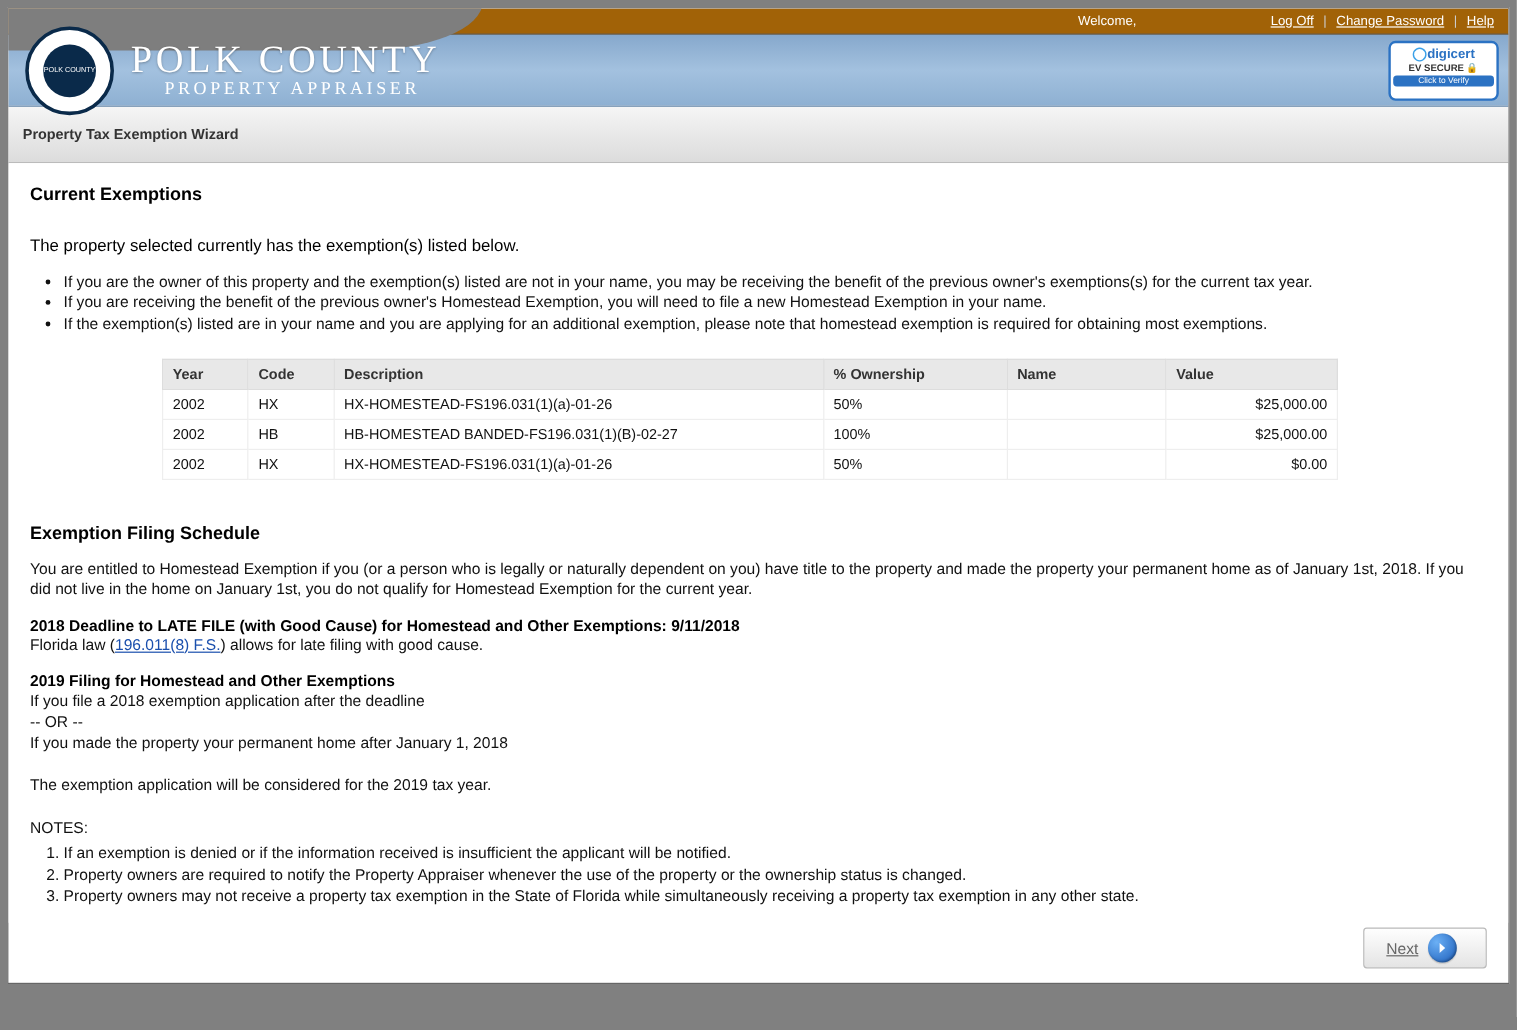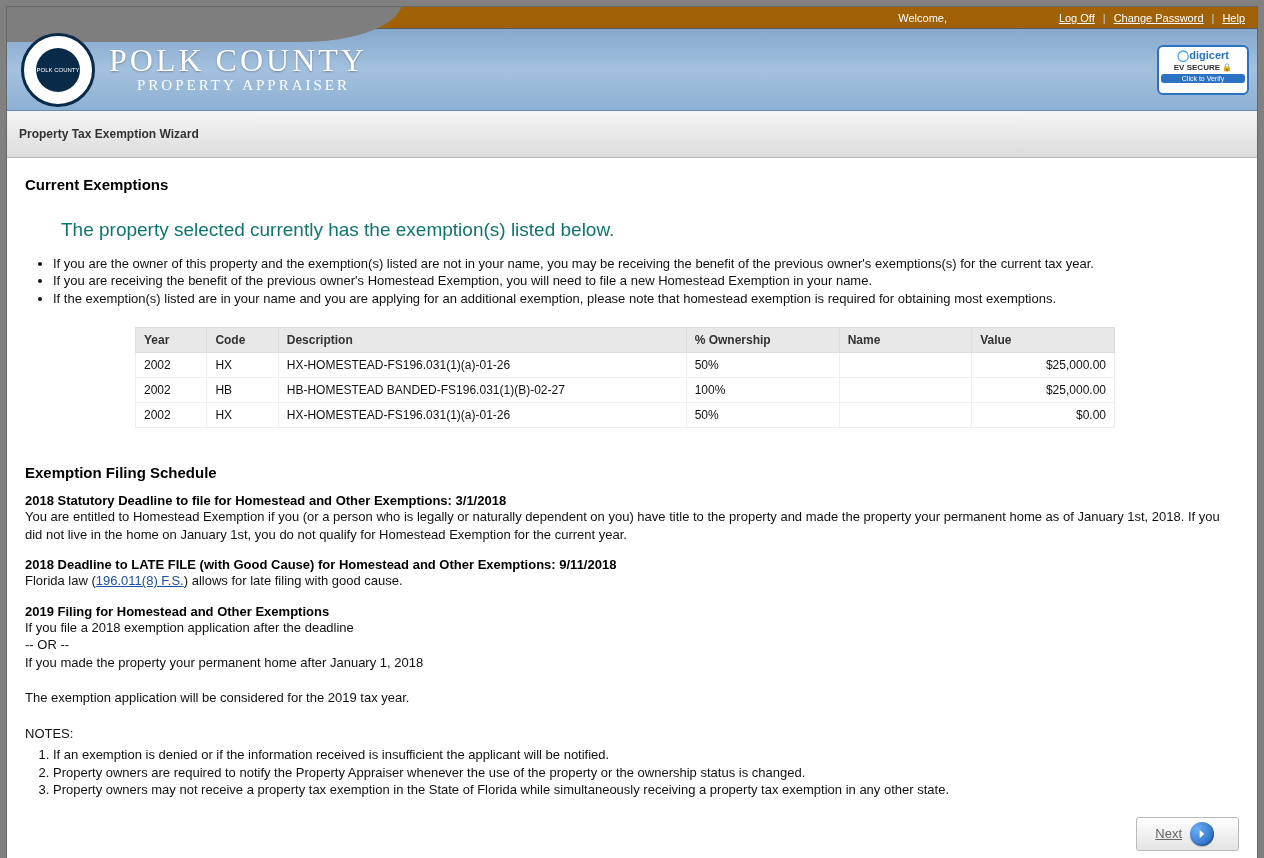--- a/index.html
+++ b/index.html
@@ -37,21 +37,21 @@
     top: 0;
     line-height: 22px;
   }
   .topbar a {
     color: #fff;
     text-decoration: underline;
     cursor: pointer;
   }
   .topbar .sep { color: #ccc; }
   .banner {
-    height: 82px;
+    height: 60px;
     background: linear-gradient(to bottom, #86a8cc 0%, #a3c1df 50%, #8eb0d2 100%);
     position: relative;
     display: flex;
     align-items: center;
     border-bottom: 1px solid #6a8bab;
     overflow: visible;
   }
   .banner-grey-swoop {
     position: absolute;
     left: -5px;
@@ -148,21 +148,21 @@
     margin: 36px 0 12px 0;
     color: #000;
   }
   .warning {
     color: #cc0000;
     font-weight: bold;
     font-size: 13px;
     margin-bottom: 18px;
     line-height: 1.4;
   }
-  .para { font-size: 19px; margin-bottom: 12px; line-height: 1.35; color: #0f766e; margin-left: 36px; }
+  .para { font-size: 14px; margin-bottom: 12px; line-height: 1.35; color: #000000; }
   ul.bullets { margin: 6px 0 20px 28px; padding: 0; }
   ul.bullets li { font-size: 13px; line-height: 1.35; color: #111; margin-bottom: 0; }
   table.exemptions {
     border-collapse: collapse;
     margin: 10px auto 0 auto;
     width: 980px;
     font-size: 12px;
   }
   table.exemptions th {
     background: #e8e8e8;
@@ -292,21 +292,20 @@
             <td>50%</td>
             <td></td>
             <td class="right">$0.00</td>
           </tr>
         </tbody>
     </table>
 
     <h2 class="section2">Exemption Filing Schedule</h2>
 
     <div class="sched-block">
-      <div class="sched-title">2018 Statutory Deadline to file for Homestead and Other Exemptions: 3/1/2018</div>
       <div class="sched-body">You are entitled to Homestead Exemption if you (or a person who is legally or naturally dependent on you) have title to the property and made the property your permanent home as of January 1st, 2018. If you did not live in the home on January 1st, you do not qualify for Homestead Exemption for the current year.</div>
     </div>
 
     <div class="sched-block">
       <div class="sched-title">2018 Deadline to LATE FILE (with Good Cause) for Homestead and Other Exemptions: 9/11/2018</div>
       <div class="sched-body">
         <span>Florida law (</span><a>196.011(8) F.S.</a><span>) allows for late filing with good cause.</span>
       </div>
     </div>
 

